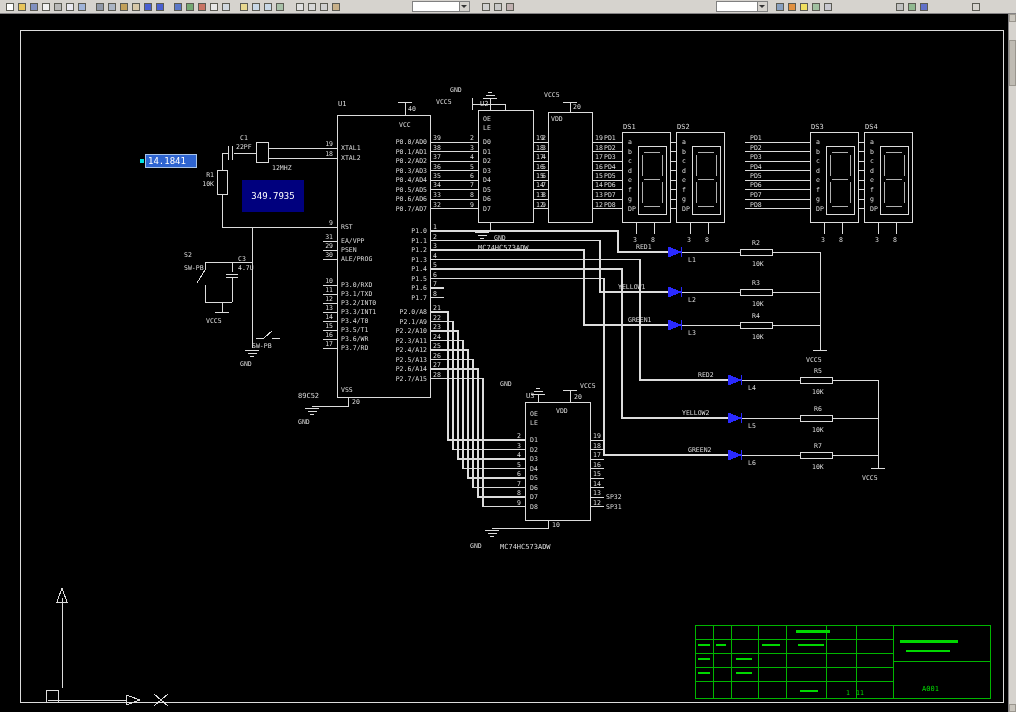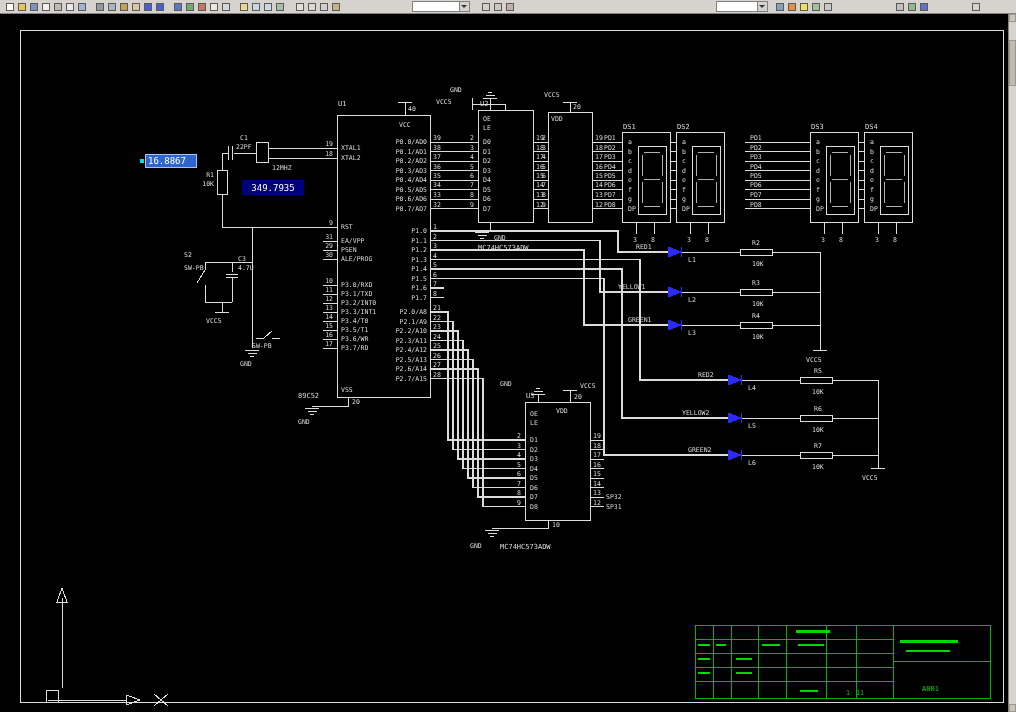--- a/index.html
+++ b/index.html
@@ -20,21 +20,21 @@
 
   
   #canvas{position:absolute;top:14px;left:0;width:1008px;height:698px;background:#000}
   svg text{font-family:"DejaVu Sans Mono",monospace}
 
   
   #dim-edit{position:absolute;left:145px;top:140px;width:52px;height:14px;background:#2e64d0;
             border:1px solid #a8c4e8;color:#fff;font:9px "DejaVu Sans Mono",monospace;
             display:flex;align-items:center;padding-left:2px;box-sizing:border-box;z-index:3}
   #dim-edit::before{content:"";position:absolute;left:-6px;top:4px;width:4px;height:4px;background:#00e0e0}
-  #dim-val{position:absolute;left:242px;top:166px;width:62px;height:15px;background:#00007e;
+  #dim-val{position:absolute;left:242px;top:166px;width:62px;height:32px;background:#00007e;
            color:#fff;font:9px "DejaVu Sans Mono",monospace;display:flex;align-items:center;
            justify-content:center;z-index:3}
 
   
   #vscroll{position:absolute;top:14px;right:0;width:8px;height:698px;background:#d6d3ce;
            border-left:1px solid #848284;box-sizing:border-box;z-index:4}
   .sb-btn{position:absolute;left:0;width:7px;height:8px;background:#c9c5bd;border:1px solid #9a968e;box-sizing:border-box}
   .sb-up{top:0}.sb-down{bottom:0}
   .sb-thumb{position:absolute;left:0;top:26px;width:7px;height:46px;background:#bfbbb3;border:1px solid #9a968e;box-sizing:border-box}
 </style>
@@ -603,21 +603,21 @@
           <text x="606" y="509" fill="#dcdcdc" font-size="6.5">SP31</text>
           <text x="552" y="527" fill="#dcdcdc" font-size="6.5">10</text>
           <text x="470" y="548" fill="#dcdcdc" font-size="6.5">GND</text>
           <text x="500" y="549" fill="#dcdcdc" font-size="7">MC74HC573ADW</text>
           <text x="922" y="691" fill="#00d800" font-size="7">A001</text>
           <text x="846" y="695" fill="#00d800" font-size="6.5">1</text>
           <text x="856" y="695" fill="#00d800" font-size="6.5">11</text>
         </g>
     </svg>
 
-    <div id="dim-edit">16.8867</div>
+    <div id="dim-edit">14.1841</div>
     <div id="dim-val">349.7935</div>
   </div>
 
   <div id="vscroll">
     <div class="sb-btn sb-up"></div>
     <div class="sb-thumb"></div>
     <div class="sb-btn sb-down"></div>
   </div>
 </div>
 

